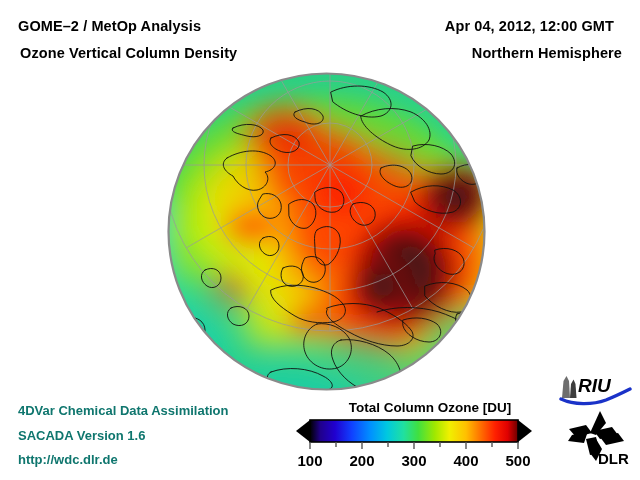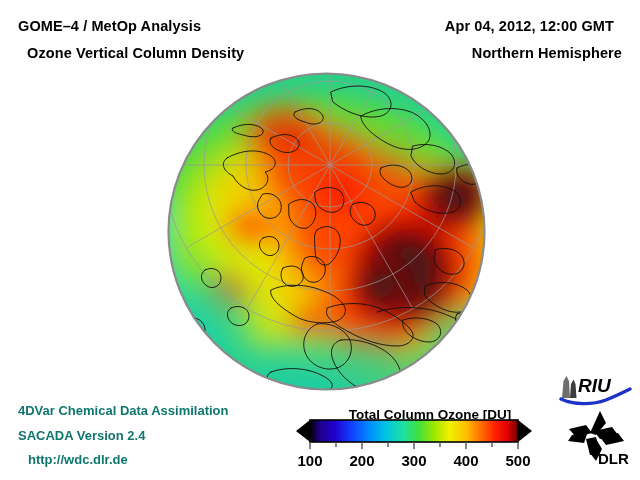--- a/index.html
+++ b/index.html
@@ -17,56 +17,55 @@
   }
   .hdr {
     position: absolute;
     font-size: 14.5px;
     font-weight: bold;
     color: #000000;
     white-space: nowrap;
     letter-spacing: 0.1px;
   }
   #title-line1 { left: 18px;  top: 18px; }
-  #title-line2 { left: 27px;  top: 45px; }
+  #title-line2 { left: 20px;  top: 45px; }
   #date-line   { right: 26px; top: 18px; text-align: right; }
   #hemi-line   { right: 18px; top: 45px; text-align: left; }
 
   .footer {
     position: absolute;
     left: 18px;
     font-size: 13px;
     font-weight: bold;
     color: #0f766e;
     white-space: nowrap;
   }
   #foot1 { top: 403px; }
   #foot2 { top: 428px; }
-  #foot3 { top: 452px; margin-left: 10px; }
+  #foot3 { top: 452px; }
 
   #globe-wrap {
     position: absolute;
     left: 167px;
     top: 72px;
     width: 319px;
     height: 319px;
   }
   #globe-svg { display: block; }
 
   #cbar-title {
     position: absolute;
     left: 312px;
     top: 400px;
     width: 236px;
     text-align: center;
     font-size: 13.5px;
     font-weight: bold;
     color: #000000;
     white-space: nowrap;
-    margin-top: 7px;
   }
   #cbar-wrap {
     position: absolute;
     left: 294px;
     top: 418px;
     width: 240px;
     height: 56px;
   }
   #cbar-svg { display: block; }
 
@@ -84,21 +83,21 @@
     width: 66px;
     height: 58px;
   }
   .logo-svg { display: block; }
 </style>
 </head>
 <body>
 
 <div id="page">
 
-  <div class="hdr" id="title-line1">GOME–4 / MetOp Analysis</div>
+  <div class="hdr" id="title-line1">GOME–2 / MetOp Analysis</div>
   <div class="hdr" id="title-line2">Ozone Vertical Column Density</div>
   <div class="hdr" id="date-line">Apr 04, 2012, 12:00 GMT</div>
   <div class="hdr" id="hemi-line">Northern Hemisphere</div>
 
   <div id="globe-wrap">
     <svg id="globe-svg" width="319" height="319" viewBox="0 0 319 319">
       <defs>
         <clipPath id="globeClip">
           <circle cx="159.5" cy="159.5" r="158"></circle>
         </clipPath>
@@ -353,21 +352,21 @@
         <text x="16" y="48">100</text>
         <text x="68" y="48">200</text>
         <text x="120" y="48">300</text>
         <text x="172" y="48">400</text>
         <text x="224" y="48">500</text>
       </g>
     </svg>
   </div>
 
   <div class="footer" id="foot1">4DVar Chemical Data Assimilation</div>
-  <div class="footer" id="foot2">SACADA Version 2.4</div>
+  <div class="footer" id="foot2">SACADA Version 1.6</div>
   <div class="footer" id="foot3">http://wdc.dlr.de</div>
 
   <div id="logo-dlr">
     <svg class="logo-svg" width="66" height="58" viewBox="0 0 66 58">
       <g fill="#000000">
         <path d="M34 2 L40 14 L30 26 L24 24 Z"></path>
         <path d="M3 20 L20 16 L26 24 L10 28 Z"></path>
         <path d="M28 22 L46 18 L52 26 L34 30 Z"></path>
         <path d="M6 26 L22 22 L18 34 L2 32 Z"></path>
         <path d="M34 28 L52 24 L58 32 L40 36 Z"></path>

